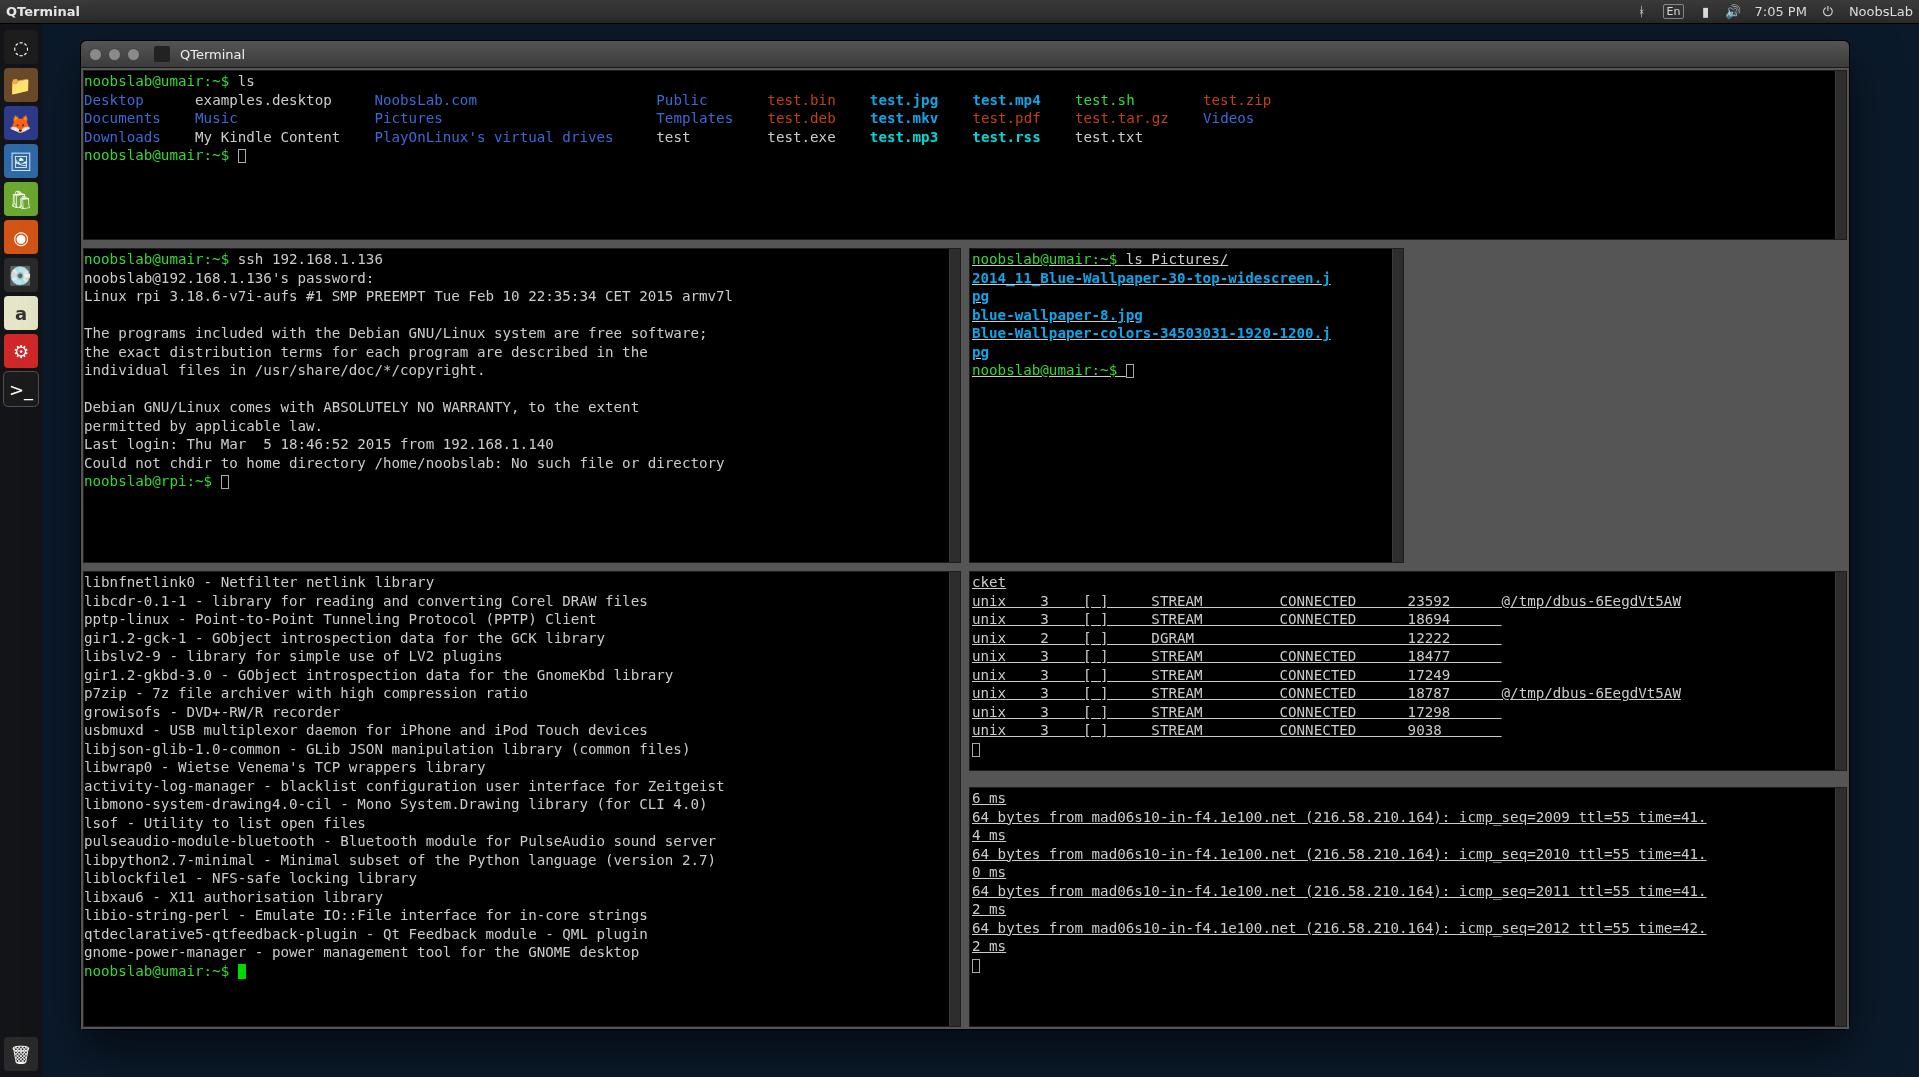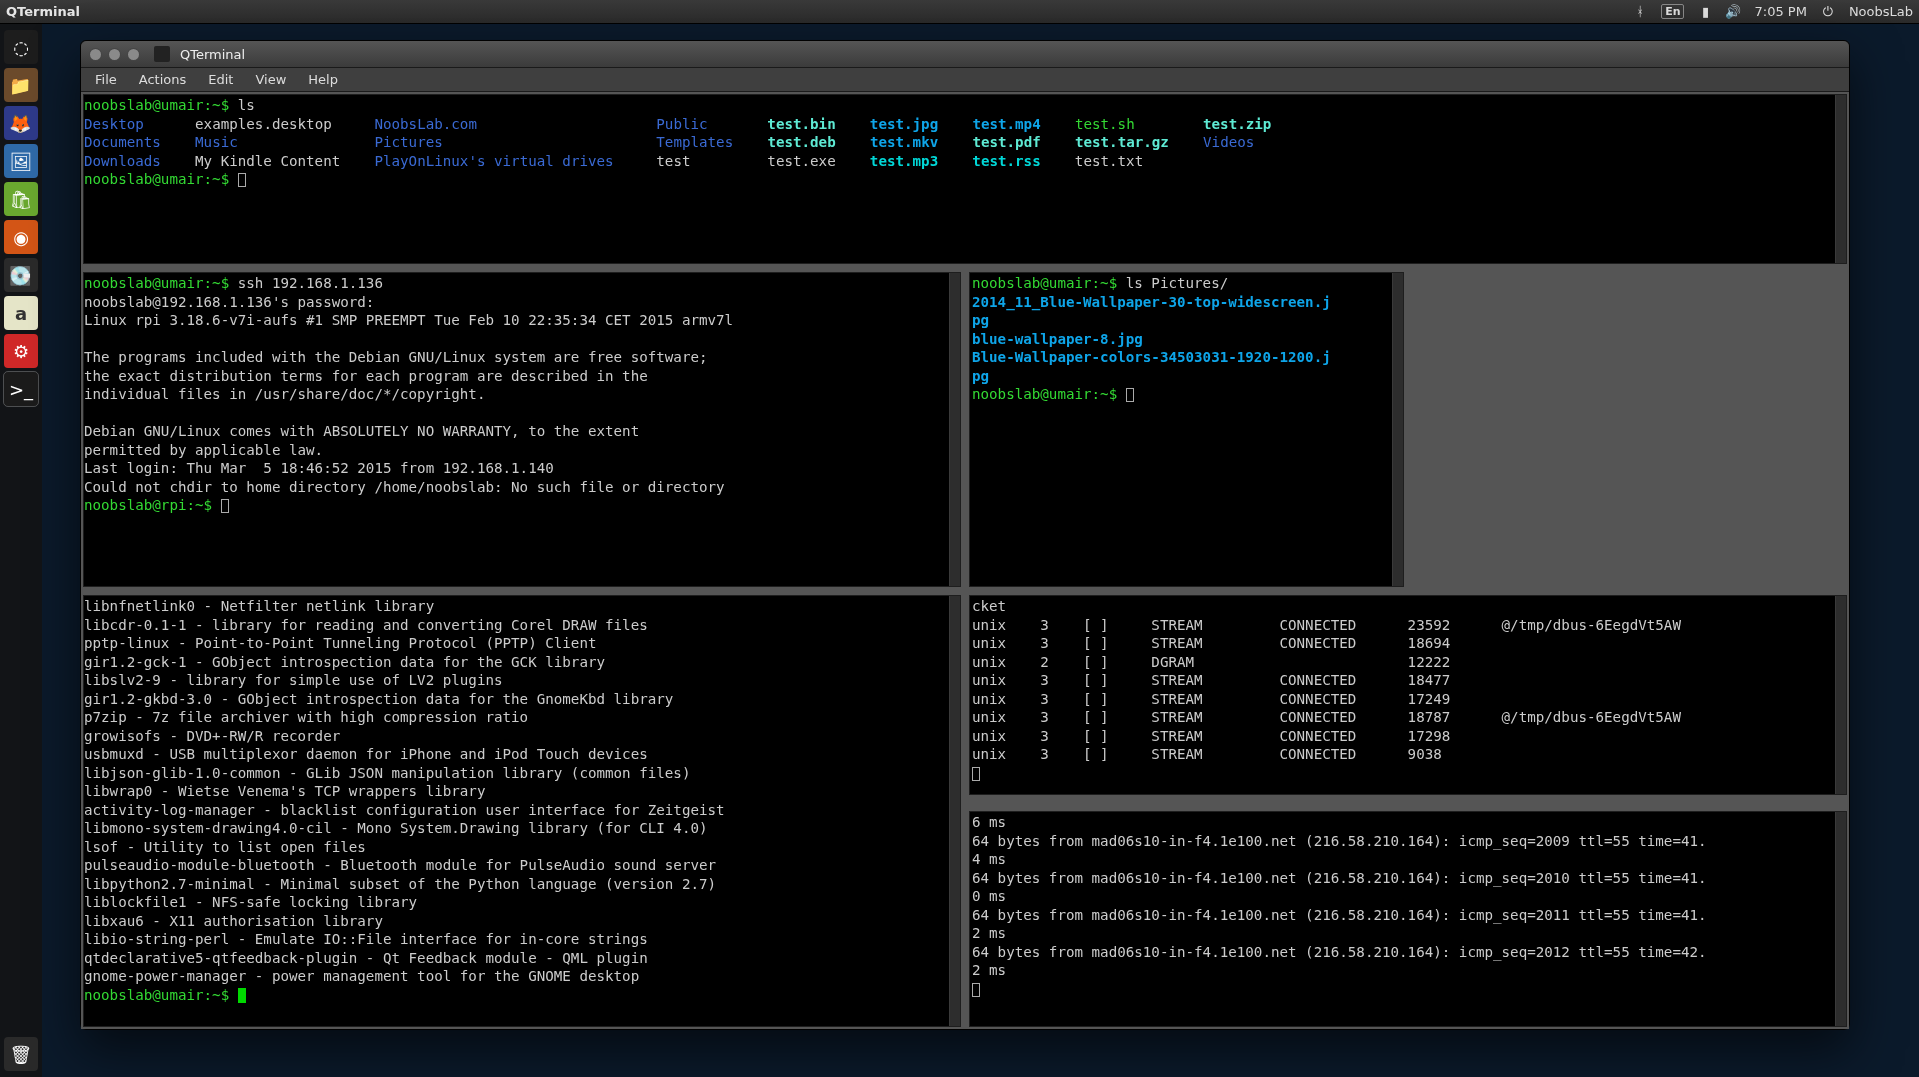--- a/index.html
+++ b/index.html
@@ -72,55 +72,55 @@
   #p1 { grid-column:1 / span 2; grid-row:1; }
   #p2 { grid-column:1; grid-row:2; }
   #row2r { grid-column:2; grid-row:2; display:grid; grid-template-columns:1fr 1fr; gap:8px; }
   #p5 { grid-column:1; grid-row:3; }
   #col3r { grid-column:2; grid-row:3; display:grid; grid-template-rows:200px 1fr; gap:16px; }
   
   .green  { color:#33d933; }
   .blue   { color:#3a6ad4; font-weight:normal; }
   .cyan   { color:#00d7d7; font-weight:bold; }
   .magenta{ color:#0ea5e9; font-weight:bold; }
-  .red    { color:#5eead4; font-weight:bold; }
+  .red    { color:#c2410c; font-weight:normal; }
   .cursor { display:inline-block; width:8px; height:15px; background:#00d900; vertical-align:text-bottom; }
   .hollow { display:inline-block; width:8px; height:14px; border:1px solid #aaa; vertical-align:text-bottom; }
   
   #tabbar {
     height:26px; background:#e6e6e6; display:flex; align-items:flex-end;
     border-top:1px solid #1a1a1a; padding-left:4px; font-size:13px;
   }
   .tab {
     background:#fff; border:1px solid #aaa; border-bottom:none;
     padding:3px 8px; border-radius:4px 4px 0 0; display:flex; align-items:center; gap:6px;
     cursor:pointer;
   }
   .tab .x { color:#b02020; font-weight:bold; cursor:pointer; }
   
   .subpane { background:#000; border:1px solid #1e1e1e; position:relative; padding:1px 2px;
              font-family:"DejaVu Sans Mono",monospace; font-size:14.2px; line-height:18.5px;
-             white-space:pre; color:#ccc; overflow:hidden; }
+             white-space:pre; color:#ccc; overflow:hidden;text-decoration:underline; }
   .subpane::after{content:"";position:absolute;top:0;right:0;width:10px;height:100%;background:#2d2d2d;border-left:1px solid #3a3a3a;}
   
   body::before{
     content:""; position:absolute; inset:0;
     background:radial-gradient(ellipse at 40% 40%, #2a4a6a 0%, #0b1a2b 60%);
     z-index:-1;
   }
 </style>
 </head>
 <body>
 
 <div id="panel">
   <span class="title">QTerminal</span>
   <span class="spacer"></span>
   <div class="tray">
     <span class="ind">ᚼ</span>
-    <span style="border:1px solid #888;border-radius:2px;padding:0 3px;font-size:11px;font-weight:bold;">En</span>
+    <span style="border:1px solid #888;border-radius:2px;padding:0 3px;font-size:11px;">En</span>
     <span class="ind">▮</span>
     <span class="ind">🔊</span>
     <span>7:05 PM</span>
     <span class="ind">⏻</span>
     <span>NoobsLab</span>
   </div>
 </div>
 
 <div id="dock">
 
@@ -138,27 +138,20 @@
   </div>
 
 <div id="window">
   <div id="titlebar">
     <div class="tbtn close"></div>
     <div class="tbtn min"></div>
     <div class="tbtn max"></div>
     <div class="ticon"></div>
     <div class="twtitle">QTerminal</div>
   </div>
-  <div id="menubar">
-      <div class="menu">File</div>
-      <div class="menu">Actions</div>
-      <div class="menu">Edit</div>
-      <div class="menu">View</div>
-      <div class="menu">Help</div>
-    </div>
 
   <div id="grid">
     <div id="p1" class="pane"><span class="green">noobslab@umair:~$ </span>ls
 <span class="blue">Desktop</span>      examples.desktop     <span class="blue">NoobsLab.com</span>                     <span class="blue">Public</span>       <span class="red">test.bin</span>    <span class="magenta">test.jpg</span>    <span class="magenta">test.mp4</span>    <span class="green">test.sh</span>        <span class="red">test.zip</span> 
 <span class="blue">Documents</span>    <span class="blue">Music</span>                <span class="blue">Pictures</span>                         <span class="blue">Templates</span>    <span class="red">test.deb</span>    <span class="magenta">test.mkv</span>    <span class="red">test.pdf</span>    <span class="red">test.tar.gz</span>    <span class="blue">Videos</span>   
 <span class="blue">Downloads</span>    My Kindle Content    <span class="blue">PlayOnLinux's virtual drives</span>     test         test.exe    <span class="cyan">test.mp3</span>    <span class="cyan">test.rss</span>    test.txt                
 <span class="green">noobslab@umair:~$ </span><span class="hollow"></span></div>
     <div id="p2" class="pane"><span class="green">noobslab@umair:~$ </span>ssh 192.168.1.136
 noobslab@192.168.1.136's password:
 Linux rpi 3.18.6-v7i-aufs #1 SMP PREEMPT Tue Feb 10 22:35:34 CET 2015 armv7l

